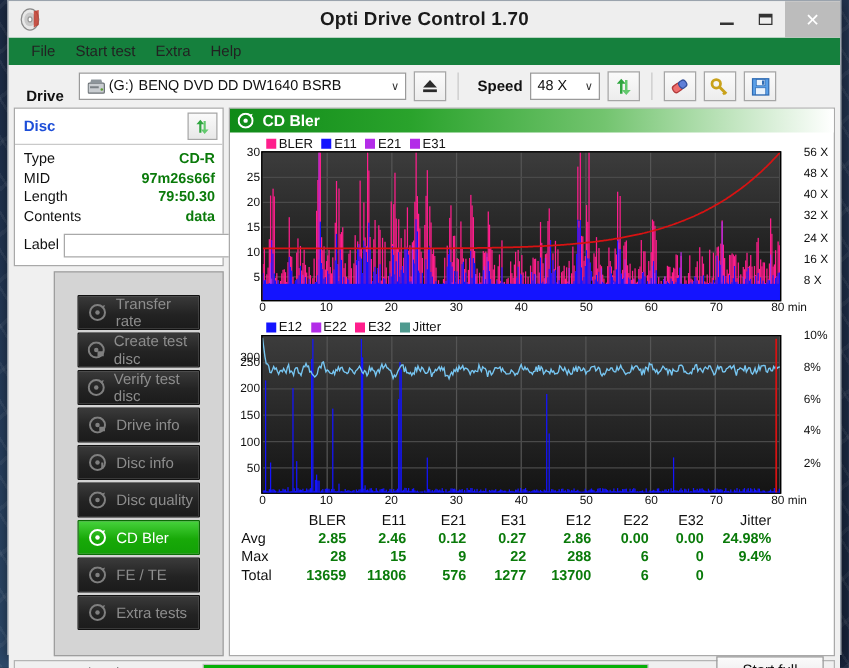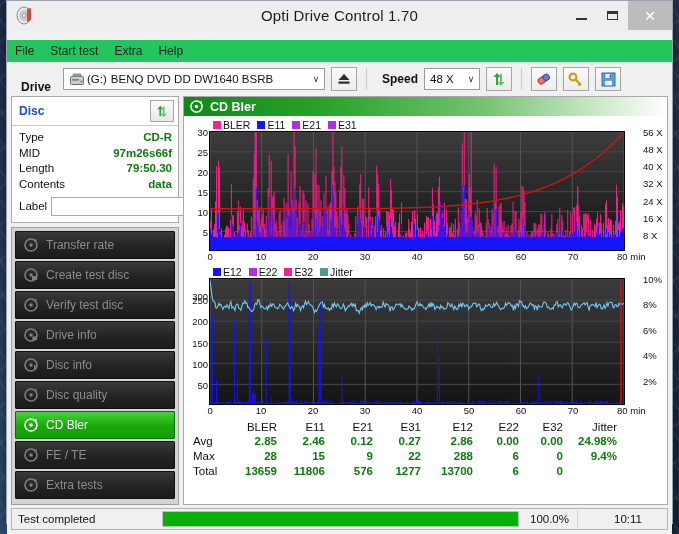--- a/index.html
+++ b/index.html
@@ -34,32 +34,32 @@
   
   .titlebar {
     height: 29px; background: #eeeeee;
     display: flex; align-items: center;
     position: relative; flex: none;
   }
   .titlebar .app-icon { width: 22px; height: 20px; margin-left: 8px; position: relative; }
   .titlebar .app-icon svg { display:block; }
   .titlebar .title {
     position: absolute; left:0; right:0; text-align: center;
-    font-size: 15px; color: #1a1a1a; letter-spacing: .2px;
+    font-size: 15px; color: #1a1a1a; letter-spacing: .2px; font-weight: bold;
   }
   .winbtns { margin-left:auto; display:flex; height: 29px; z-index:2; }
   .winbtn { width: 31px; height: 100%; display:flex; align-items:center; justify-content:center;
             font-size: 12px; color:#333; }
   .winbtn.close { width: 44px; background:#bcbcbc; color:#fff; font-size:14px; }
   .minglyph { width:11px; height:2px; background:#333; margin-top:6px; }
   .maxglyph { width:11px; height:9px; border:1.5px solid #333; border-top-width:3px; }
 
   
-  .menubar { height: 22px; display:flex; align-items:center; gap:0px; padding-left:0;
-             background:#22c55e; flex:none;margin-top:10px; }
+  .menubar { height: 22px; display:flex; align-items:center; gap:0px; padding-left:10px;
+             background:#15803d; flex:none; }
   .menubar .mi { font-size: 12px; color:#222; padding: 2px 8px; }
 
   
   .bodyrow { flex:1; display:flex; flex-direction:column; background:#f0f0f0; }
 
   
   .drivebar { height: 34px; display:flex; align-items:center; padding: 0 6px; gap:6px; flex:none; }
   .drivebar .lbl { font-size:12px; font-weight:bold; color:#111; margin: 16px 6px 0 8px; }
   .combo {
     height: 22px; background:#fff; border:1px solid #9a9a9a;
@@ -94,21 +94,21 @@
   .disc-row .v { color:#0a7a0a; font-weight:bold; }
   .label-row { display:flex; align-items:center; gap:4px; margin-top:3px; }
   .label-row .k { font-size:11.5px; color:#111; width:38px; }
   .label-input { flex:1; height:19px; border:1px solid #a9a9a9; background:#fff; }
   .cdbtn { width:24px; height:22px; border:1px solid #a6a6a6; background:linear-gradient(#fafafa,#e8e8e8);
            display:flex; align-items:center; justify-content:center; }
 
   
   .navwrap {
     margin-top:4px; background:#d4d4d4; border:1px solid #9e9e9e;
-    padding:3px; flex:none;
+    padding:18px; flex:none;margin-left:32px;
   }
   .navitem {
     height:28px; margin-bottom:2px; border:1px solid #111;
     background: linear-gradient(#3a3a3a, #232323 55%, #1b1b1b);
     display:flex; align-items:center; gap:7px; padding-left:7px;
     font-size:12px; color:#8d8d8d;
     border-radius:1px;
   }
   .navitem.active {
     background: linear-gradient(#46d23c, #18a908 55%, #12a106);

